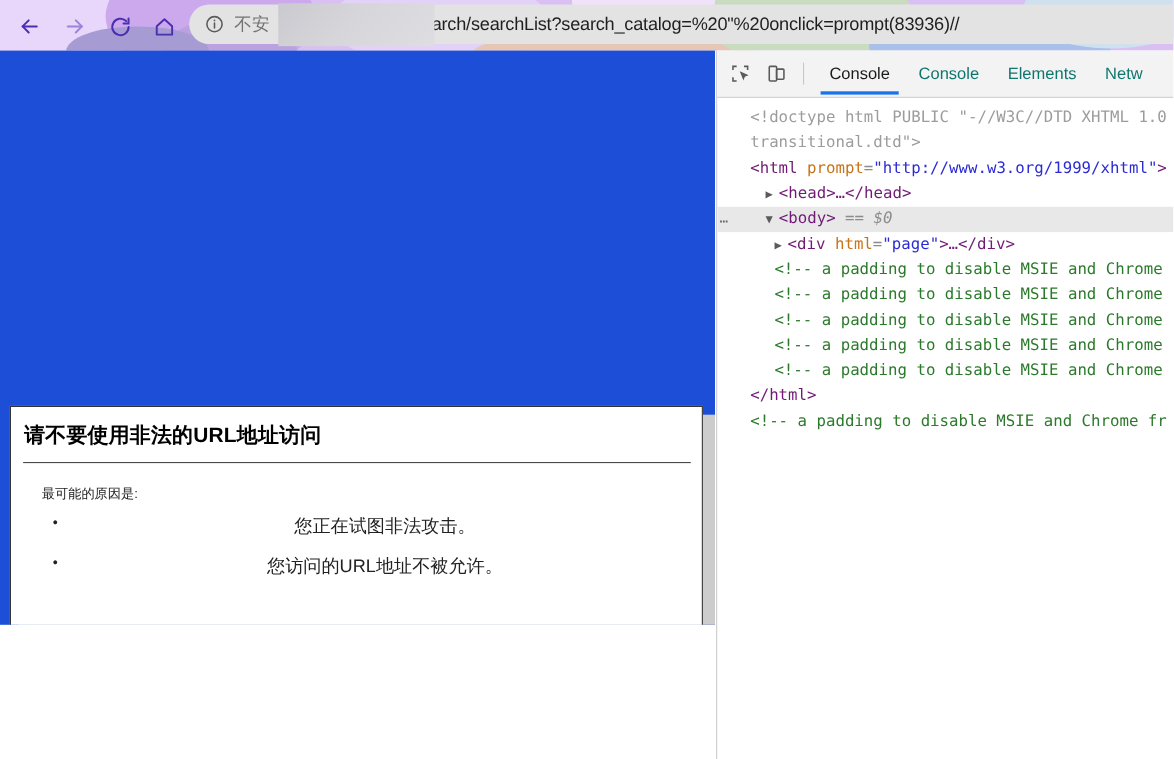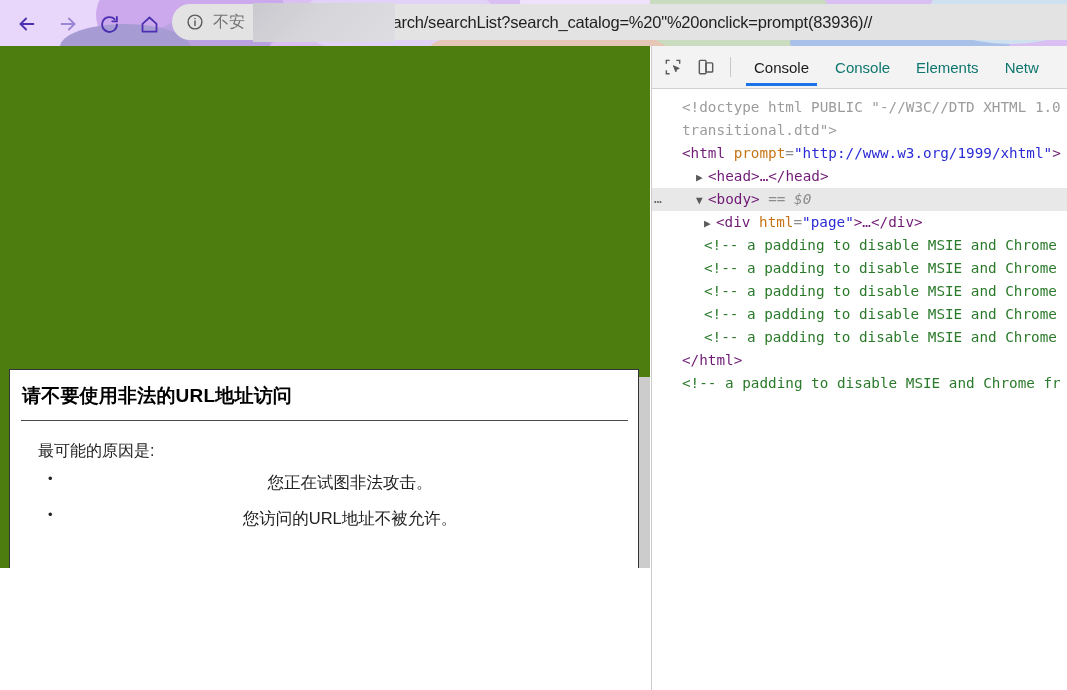--- a/index.html
+++ b/index.html
@@ -89,21 +89,21 @@
     left: 253px; top: 3px;
     width: 142px; height: 39px;
     background: linear-gradient(135deg,#c9c9cf 0%, #d6d6da 45%, #dedee2 100%);
   }
 
   
   .page-area {
     position: absolute;
     left: 0; top: 46px;
     width: 650px; height: 522px;
-    background: #4d7c0f;
+    background: #1d4ed8;
     overflow: hidden;
   }
   .error-shadow {
     position: absolute;
     left: 17px; top: 331px;
     width: 633px; height: 337px;
     background: #cccccc;
   }
   .error-box {
     position: absolute;
@@ -120,21 +120,21 @@
     color: #000000;
     letter-spacing: 0.2px;
   }
   .title-rule {
     margin: 11px 10px 0 11px;
     height: 1px;
     background: #4a4a4a;
   }
   .error-reason {
     margin: 20px 0 0 28px;
-    font-size: 16px;
+    font-size: 12px;
     color: #222222;
   }
   .error-list {
     margin: 10px 0 0 0;
     padding: 0 0 0 52px;
     list-style: none;
     text-align: center;
   }
   .error-list li {
     font-size: 16.5px;

